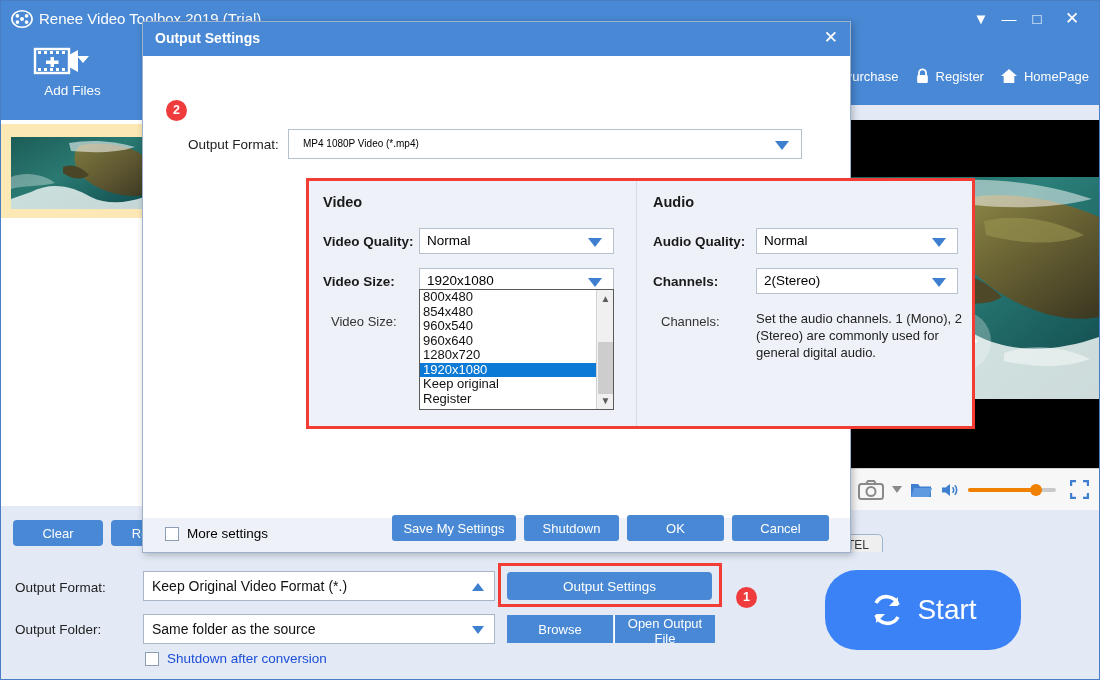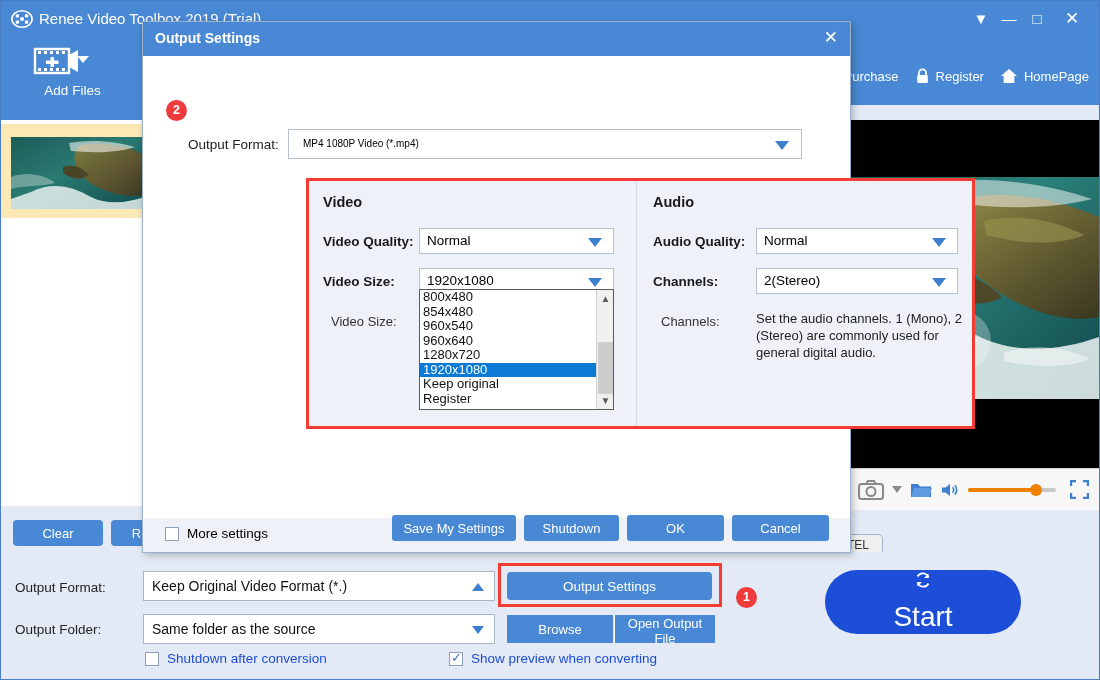--- a/index.html
+++ b/index.html
@@ -189,24 +189,24 @@
   .cbox {
     width:14px; height:14px; border:1px solid #8d9fb4; background:#fff;
     display:inline-block; position:relative; cursor:pointer;
   }
   .cbox.checked::after {
     content:"✓"; position:absolute; left:1px; top:-3px; font-size:13px; color:#3a6fb5;
   }
 
   
   #btn-start {
-    position:absolute; left:824px; top:569px; width:196px; height:64px;
-    background:#1d4ed8; border:none; border-radius:32px;
+    position:absolute; left:824px; top:569px; width:196px; height:80px;
+    background:#3b82f6; border:none; border-radius:32px;
     color:#fff; font-size:28px; cursor:pointer;
-    display:flex; align-items:center; justify-content:center; gap:12px;flex-direction:column;
+    display:flex; align-items:center; justify-content:center; gap:12px;
   }
 
   
   .badge {
     position:absolute; width:21px; height:21px; border-radius:50%;
     background:#ef3b3b; color:#fff; font-size:12.5px; font-weight:bold;
     text-align:center; line-height:21px;
   }
   #badge-1 { left:735px; top:586px; }
   #badge-2 { left:165px; top:99px; }
@@ -495,24 +495,20 @@
 
   <button id="btn-output-settings">Output Settings</button>
   <div id="hl-output-settings"></div>
   <button id="btn-browse">Browse</button>
   <button id="btn-openoutput">Open Output File</button>
 
   <div class="cb-row" id="cb-shutdown">
     <span class="cbox"></span>
     <span>Shutdown after conversion</span>
   </div>
-  <div class="cb-row" id="cb-preview">
-    <span class="cbox checked"></span>
-    <span>Show preview when converting</span>
-  </div>
 
   <button id="btn-start">
     <svg width="36" height="36" viewBox="0 0 36 36">
       <path d="M29 13A12 12 0 007 11" fill="none" stroke="#fff" stroke-width="3.6"></path>
       <path d="M7 23a12 12 0 0022 2" fill="none" stroke="#fff" stroke-width="3.6"></path>
       <path d="M29 5v9h-9z" fill="#fff"></path>
       <path d="M7 31v-9h9z" fill="#fff"></path>
     </svg>
     <span>Start</span>
   </button>

